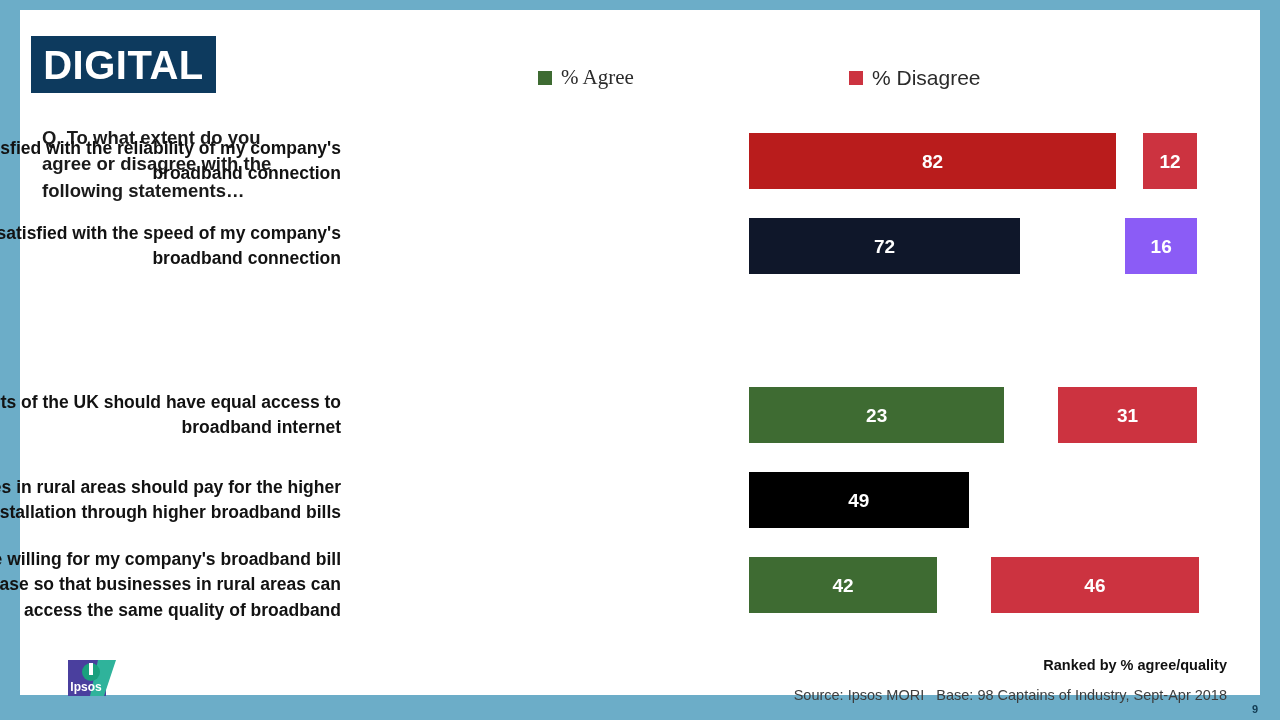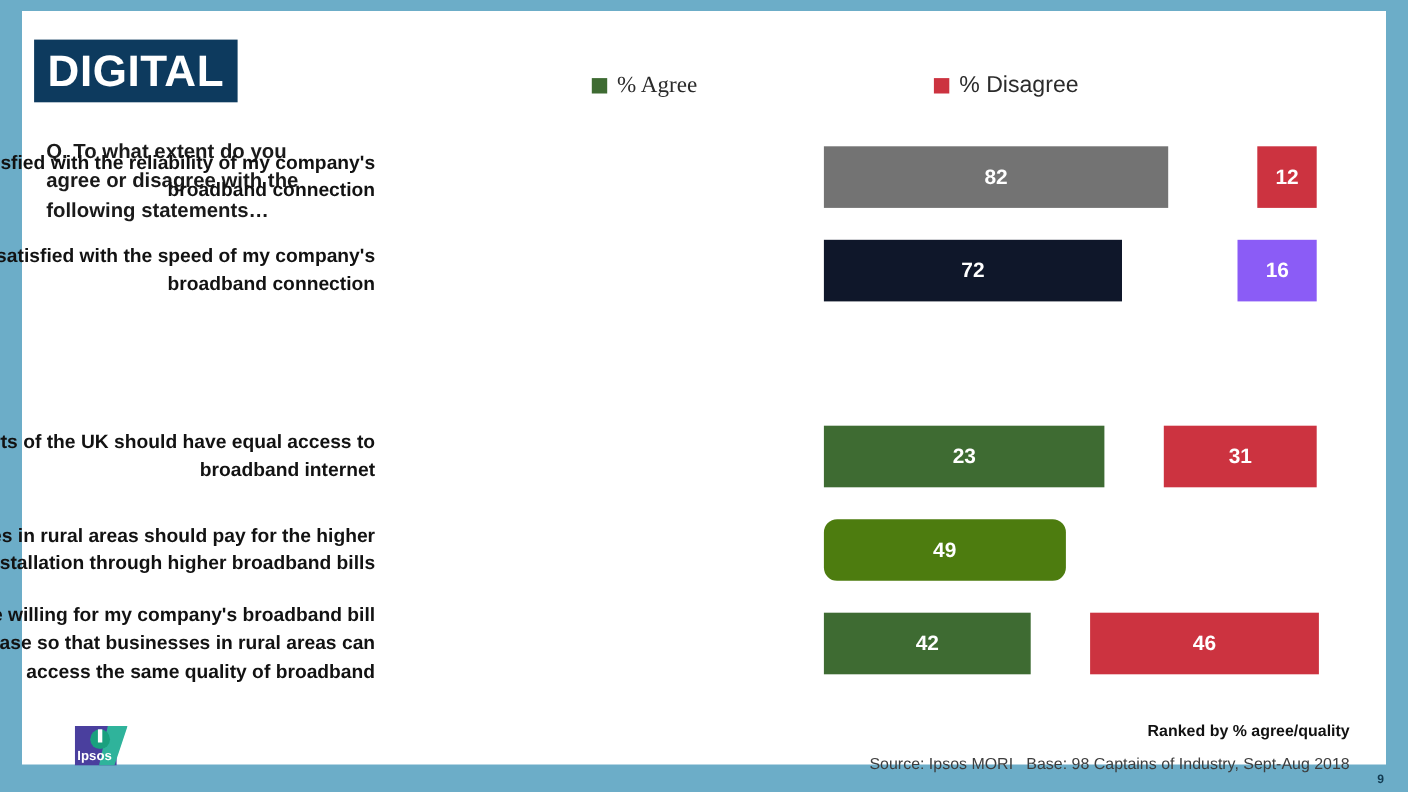--- a/index.html
+++ b/index.html
@@ -180,21 +180,21 @@
     </div>
     <div class="legend-item disagree">
       <span class="legend-swatch" style="background: rgb(204, 51, 64);"></span>
       <span class="legend-label">% Disagree</span>
     </div>
   </div>
 
   <div class="chart" id="chart-rows">
       <div class="row" style="top: 123px;">
         <div class="row-label">I am satisfied with the reliability of my company's broadband connection</div>
-        <div class="bar bar-agree" style="width: 313px; background: #737373;">
+        <div class="bar bar-agree" style="width: 367px; background: #b91c1c;">
           <span class="bar-value">82</span>
         </div>
         <div class="bar bar-disagree" style="width: 53.76px; left: 1123.24px; background: rgb(204, 51, 64);">
           <span class="bar-value">12</span>
         </div>
       </div>
       <div class="row" style="top: 208px;">
         <div class="row-label">I am satisfied with the speed of my company's broadband connection</div>
         <div class="bar bar-agree" style="width: 271px; background: #0f172a;">
           <span class="bar-value">72</span>
@@ -207,37 +207,37 @@
         <div class="row-label">All parts of the UK should have equal access to broadband internet</div>
         <div class="bar bar-agree" style="width: 255.36px; background: rgb(62, 107, 50);">
           <span class="bar-value">23</span>
         </div>
         <div class="bar bar-disagree" style="width: 138.88px; left: 1038.12px; background: rgb(204, 51, 64);">
           <span class="bar-value">31</span>
         </div>
       </div>
       <div class="row" style="top: 462px;">
         <div class="row-label">Businesses in rural areas should pay for the higher cost of installation through higher broadband bills</div>
-        <div class="bar bar-agree" style="width: 219.52px; background: #4d7c0f; border-radius: 12px;">
+        <div class="bar bar-agree" style="width: 219.52px; background: #000000;">
           <span class="bar-value">49</span>
         </div>
       </div>
       <div class="row" style="top: 547px;">
         <div class="row-label">I would be willing for my company's broadband bill to increase so that businesses in rural areas can access the same quality of broadband</div>
         <div class="bar bar-agree" style="width: 188.16px; background: rgb(62, 107, 50);">
           <span class="bar-value">42</span>
         </div>
         <div class="bar bar-disagree" style="width: 208px; left: 970.92px; background: rgb(204, 51, 64); align-items: center;">
           <span class="bar-value">46</span>
         </div>
       </div>
     </div>
 
   <div class="ranked-note">Ranked by % agree/quality</div>
-  <div class="source-note">Source: Ipsos MORI   Base: 98 Captains of Industry, Sept-Aug 2018</div>
+  <div class="source-note">Source: Ipsos MORI   Base: 98 Captains of Industry, Sept-Apr 2018</div>
 
   <div class="ipsos-logo">
     <svg width="48" height="36" viewBox="0 0 48 36" xmlns="http://www.w3.org/2000/svg">
       <rect x="0" y="0" width="38" height="36" fill="#4a3f9e"></rect>
       <path d="M30 0 H48 L36 36 H22 Z" fill="#2fb39b"></path>
       <circle cx="23" cy="12" r="9" fill="#1aa07e"></circle>
       <rect x="21" y="3" width="4" height="12" fill="#ffffff"></rect>
       <text x="18" y="31" font-family="Liberation Sans, sans-serif" font-size="12" font-weight="bold" fill="#ffffff" text-anchor="middle">Ipsos</text>
     </svg>
   </div>

